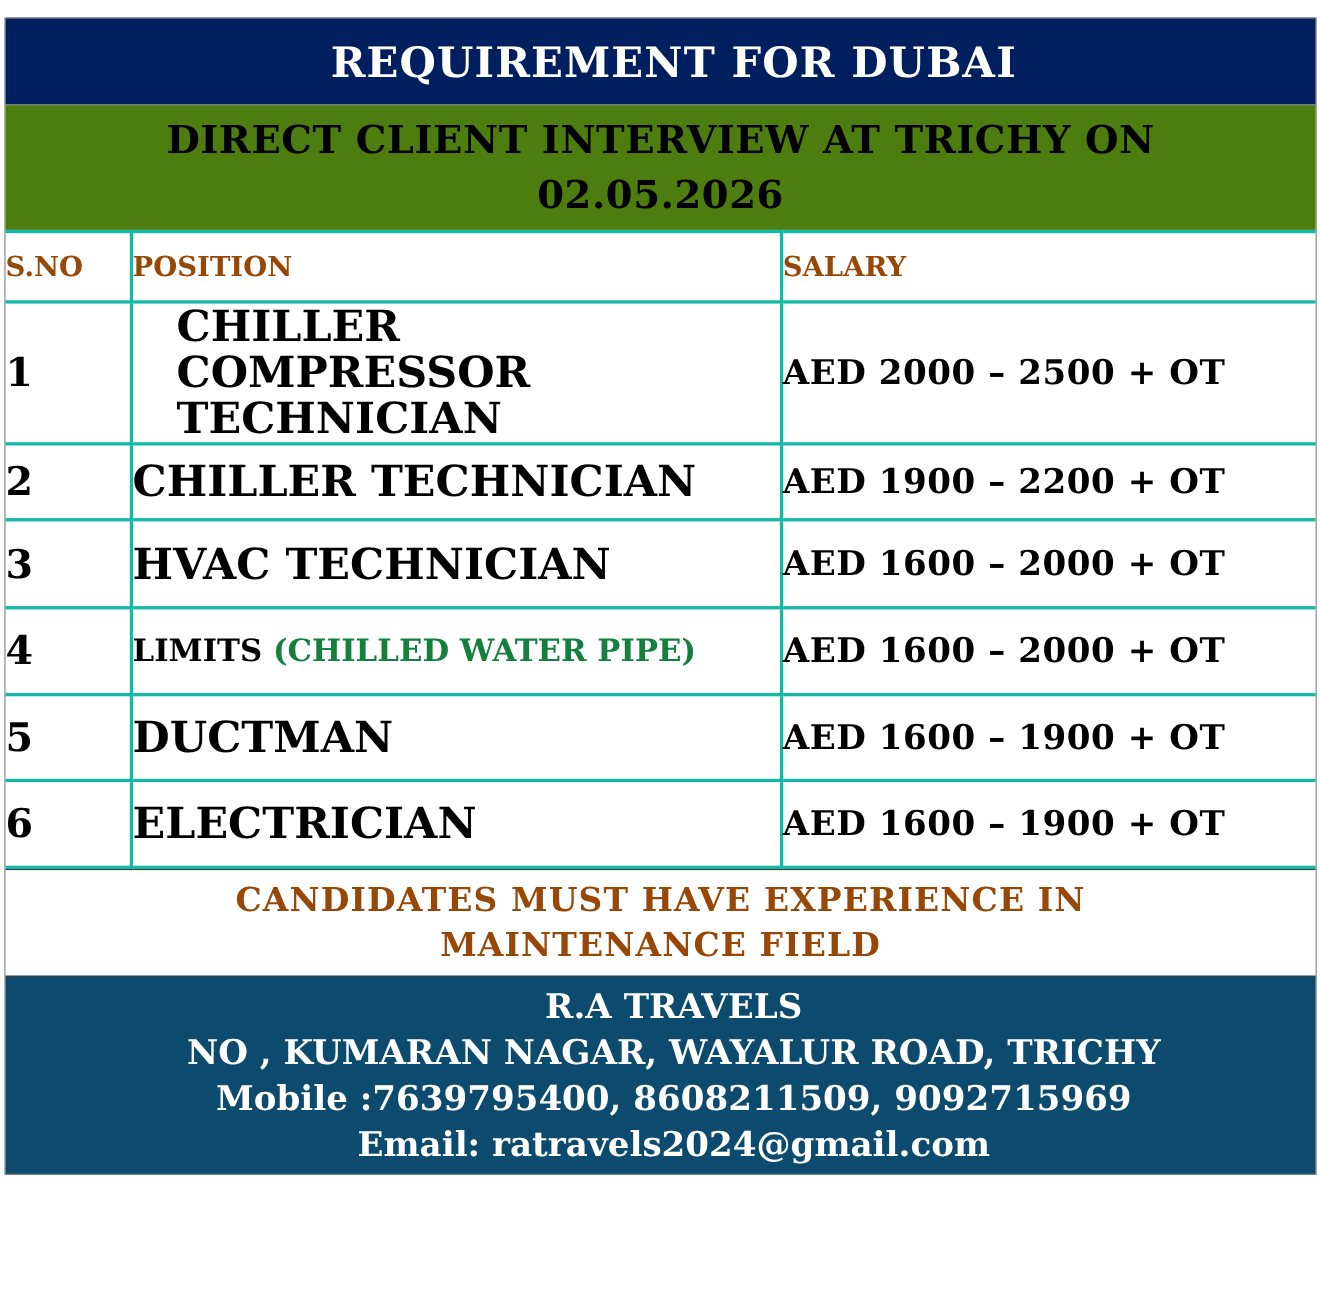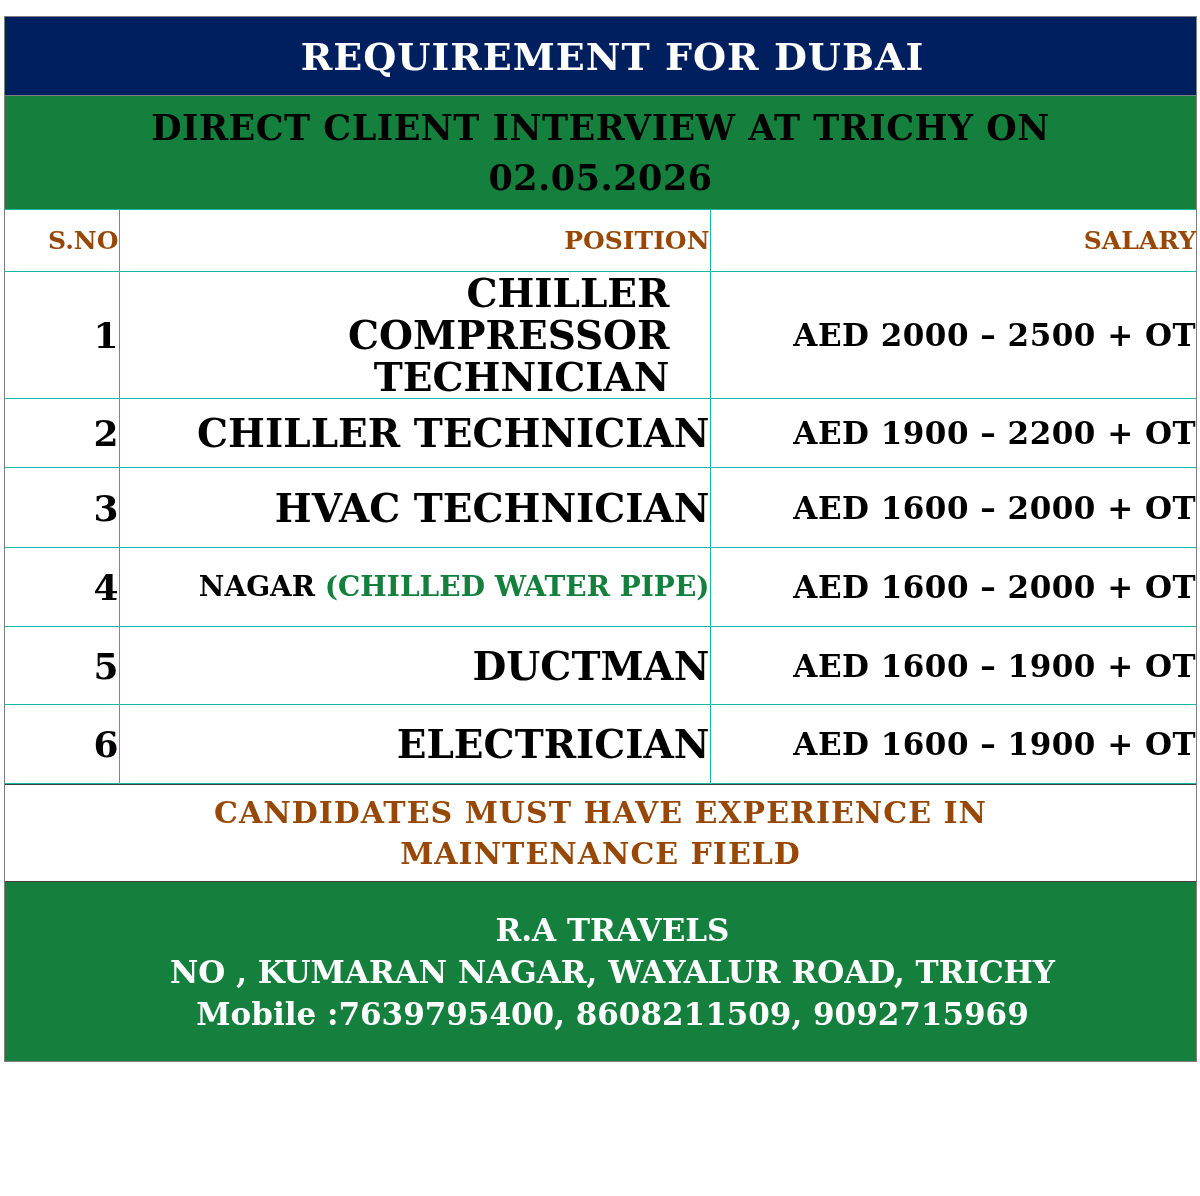--- a/index.html
+++ b/index.html
@@ -10,46 +10,46 @@
     font-family: "DejaVu Serif", "Liberation Serif", serif;
     font-weight: bold;
   }
   .band { display: flex; align-items: center; justify-content: center; text-align: center; box-sizing: border-box; padding-left: 24px; }
   .title-band {
     height: 79px; background: #001f5f; color: #ffffff;
     font-size: 38px; letter-spacing: 1px;
     border-top: 1px solid #7f7f7f;
   }
   .sub-band {
-    height: 114px; background: #15803d; color: #000000;
+    height: 114px; background: #4d7c0f; color: #000000;
     font-size: 35px; line-height: 50px; letter-spacing: 0.5px;
     border-top: 1px solid #7f7f7f; padding: 0 60px;
   }
   table.jobs { width: 100%; border-collapse: collapse; table-layout: fixed; }
   table.jobs td, table.jobs th {
-    border: 1px solid #14b8a6; text-align: right; vertical-align: middle; padding: 0;
+    border: 3px solid #14b8a6; text-align: left; vertical-align: middle; padding: 0;
   }
   table.jobs tr td:first-child, table.jobs tr th:first-child { border-left: none; }
   table.jobs tr td:last-child, table.jobs tr th:last-child { border-right: none; }
   table.jobs th { height: 61px; color: #974806; font-size: 25px; }
   table.jobs td { font-size: 30px; color: #000; }
   table.jobs td.sno { font-size: 36px; }
   table.jobs td.pos { font-size: 39px; line-height: 42px; }
   table.jobs td.sal { font-size: 31px; letter-spacing: 0.5px; margin-left: 11px; }
   .red { color: #15803d; }
   .req-band {
     height: 97px; color: #974806; font-size: 30px; line-height: 41px; letter-spacing: 1px;
     border-top: 1px solid #404040; padding: 0 180px;
   }
   .benefit-band {
     height: 125px; color: #3333ff; font-size: 27px; line-height: 37px; letter-spacing: 0.5px;
     border-top: 1px solid #9a9a9a; padding: 0 30px;
   }
   .footer-band {
-    height: 181px; background: #15803d; color: #ffffff;
+    height: 181px; background: #0c4a6e; color: #ffffff;
     font-size: 31px; line-height: 42px; flex-direction: column;
     border-top: 1px solid #404040; border-bottom: 1px solid #7f7f7f;
   }
   .footer-band div { white-space: nowrap; }
 </style>
 </head>
 <body>
 
 <div class="sheet">
   <div class="band title-band">REQUIREMENT FOR DUBAI</div>
@@ -77,21 +77,21 @@
       <td class="pos"><span>CHILLER TECHNICIAN</span></td>
       <td class="sal">AED 1900 – 2200 + OT</td>
     </tr>
     <tr style="height:80px">
       <td class="sno">3</td>
       <td class="pos"><span>HVAC TECHNICIAN</span></td>
       <td class="sal">AED 1600 – 2000 + OT</td>
     </tr>
     <tr style="height:79px">
       <td class="sno">4</td>
-      <td class="pos" style="white-space:nowrap; font-size:28px"><span>NAGAR</span> <span class="red">(CHILLED WATER PIPE)</span></td>
+      <td class="pos" style="white-space:nowrap; font-size:28px"><span>LIMITS</span> <span class="red">(CHILLED WATER PIPE)</span></td>
       <td class="sal">AED 1600 – 2000 + OT</td>
     </tr>
     <tr style="height:78px">
       <td class="sno">5</td>
       <td class="pos"><span>DUCTMAN</span></td>
       <td class="sal">AED 1600 – 1900 + OT</td>
     </tr>
     <tr style="height:79px">
       <td class="sno">6</td>
       <td class="pos"><span>ELECTRICIAN</span></td>
@@ -99,14 +99,15 @@
     </tr>
   </tbody>
     </table>
 
   <div class="band req-band">CANDIDATES MUST HAVE EXPERIENCE IN MAINTENANCE FIELD</div>
 
   <div class="band footer-band">
     <div>R.A TRAVELS</div>
     <div>NO , KUMARAN NAGAR, WAYALUR ROAD, TRICHY</div>
     <div>Mobile :7639795400, 8608211509, 9092715969</div>
+    <div>Email: ratravels2024@gmail.com</div>
   </div>
 </div>
 
 </body></html>

